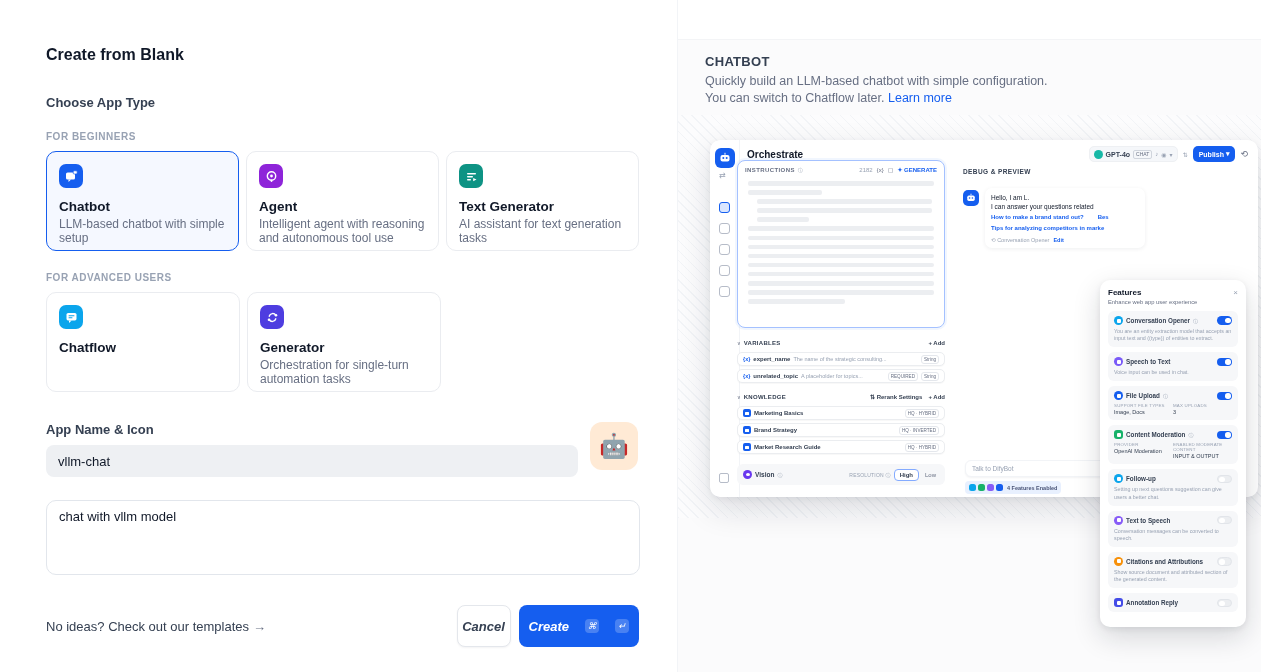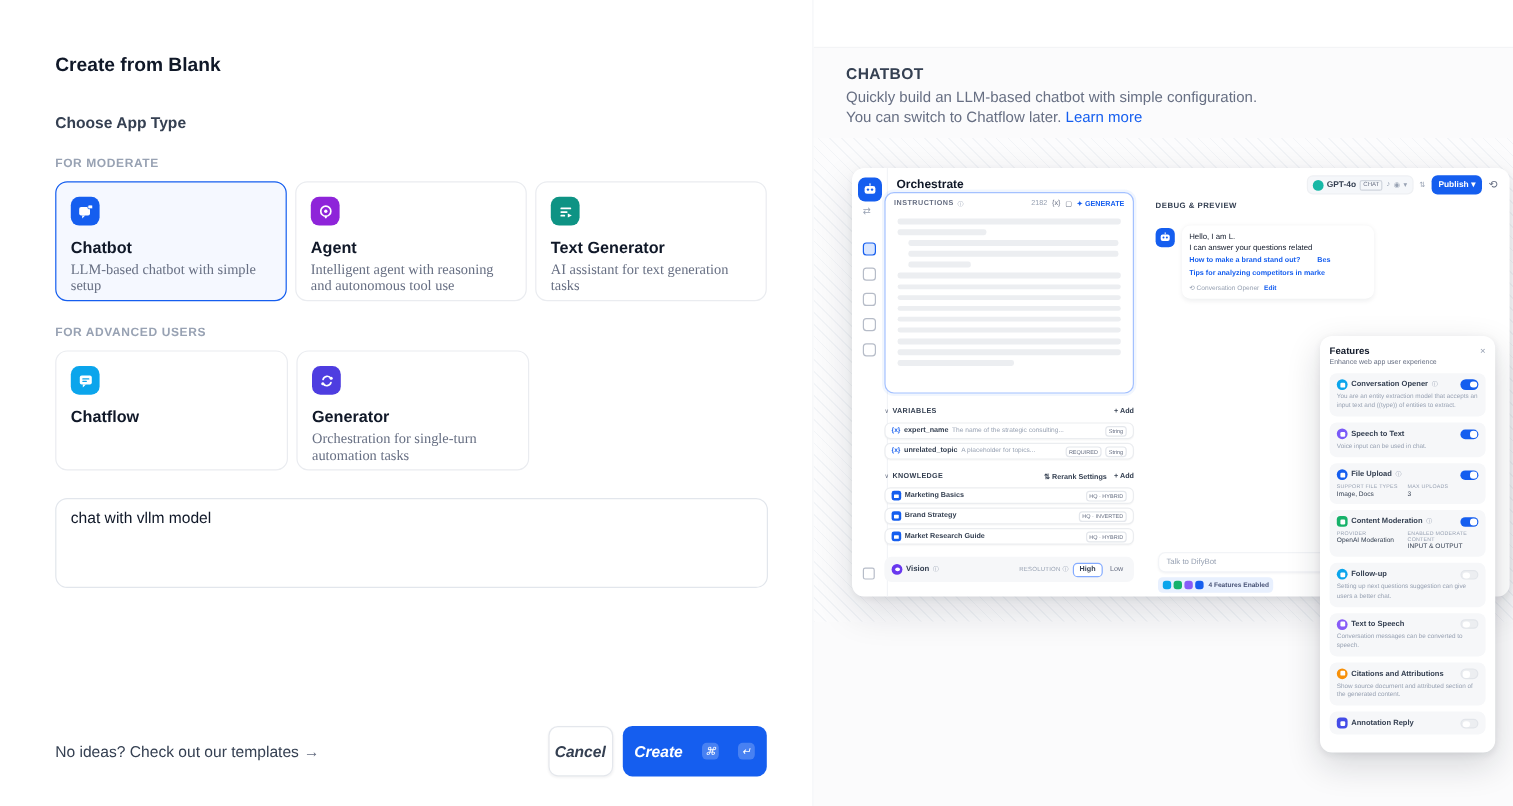--- a/index.html
+++ b/index.html
@@ -16,21 +16,21 @@
   .type-card { width:194px; height:100px; background:#fff; border:1px solid #eaecf0; border-radius:10px; padding:12px; cursor:pointer; }
   .type-card.selected { border:1.5px solid #155eef; background:#f5f8ff; }
   .ticon { width:24px; height:24px; border-radius:7px; display:flex; align-items:center; justify-content:center; }
   .ticon svg { display:block; }
   .ticon.chatbot { background:#155eef; }
   .ticon.agent { background:#8e24d9; }
   .ticon.textgen { background:#0e9384; }
   .ticon.chatflow { background:#0ba5ec; }
   .ticon.workflow { background:#4e3de0; }
   .tname { font-size:13.5px; font-weight:700; color:#101828; margin-top:11px; }
-  .tdesc { font-size:12px; color:#676f83; line-height:1.2; margin-top:3px;font-family:Liberation Serif, serif; }
+  .tdesc { font-size:12px; color:#676f83; line-height:1.2; margin-top:3px; }
 
   .name-row { position:relative; margin-top:30px; }
   .field-label { font-size:13px; font-weight:700; color:#354052; }
   .field-label .opt { font-weight:400; color:#676f83; font-size:12.5px; }
   .name-input { margin-top:8px; width:532px; height:32px; background:#eef0f3; border:none; border-radius:8px; padding:0 12px; font-size:13px; color:#101828; font-family:"Liberation Sans",sans-serif; outline:none; display:block; }
   .icon-pick { position:absolute; right:1px; top:0; width:48px; height:48px; background:#ffead5; border-radius:12px; display:flex; align-items:center; justify-content:center; font-size:24px; cursor:pointer; }
   .desc-block { margin-top:23px; }
   .desc-area { margin-top:8px; width:594px; height:75px; border:1px solid #e2e6ec; border-radius:10px; background:#fff; padding:8px 12px; font-size:13px; color:#101828; font-family:"Liberation Sans",sans-serif; resize:none; outline:none; display:block; }
 
   .footer-row { position:absolute; left:46px; right:38px; top:605px; display:flex; align-items:center; }
@@ -145,21 +145,21 @@
 </style>
 </head>
 <body>
 
 <div class="app">
 
   <div class="left">
     <div class="page-title">Create from Blank</div>
     <div class="section-label">Choose App Type</div>
 
-    <div class="group-label">FOR MODERATE</div>
+    <div class="group-label">FOR BEGINNERS</div>
     <div class="type-grid">
       <div class="type-card selected">
         <div class="ticon chatbot">
           <svg width="13" height="13" viewBox="0 0 13 13">
               <rect x="1" y="2.5" width="9" height="7" rx="1.6" fill="#fff"></rect>
               <rect x="8.2" y="0.8" width="4" height="3.2" rx="1" fill="#fff" stroke="#155eef" stroke-width="0.7"></rect>
               <path d="M3.5 9.5 L3.5 12 L6 9.5 Z" fill="#fff"></path>
             </svg>
         </div>
         <div class="tname">Chatbot</div>
@@ -210,20 +210,27 @@
               <path d="M9.8 7.8 A3.6 3.6 0 0 1 3.2 8.6" fill="none" stroke="#fff" stroke-width="1.4" stroke-linecap="round"></path>
               <circle cx="10" cy="4.2" r="1.3" fill="#fff"></circle>
               <circle cx="3" cy="8.8" r="1.3" fill="#fff"></circle>
             </svg>
         </div>
         <div class="tname">Generator</div>
         <div class="tdesc">Orchestration for single-turn automation tasks</div>
       </div>
     </div>
 
+    <div class="name-row">
+      <div class="field-label">App Name &amp; Icon</div>
+      <input class="name-input" type="text" value="vllm-chat" style="">
+      <div class="icon-pick">
+          <span>🤖</span>
+        </div>
+    </div>
 
     <div class="desc-block">
       <textarea class="desc-area" style="">chat with vllm model</textarea>
     </div>
 
     <div class="footer-row">
       <div class="templates-link"><span>No ideas? Check out our templates</span><span class="arr">→</span></div>
       <div class="footer-btns">
         <button class="btn btn-cancel">Cancel</button>
         <button class="btn btn-create">

